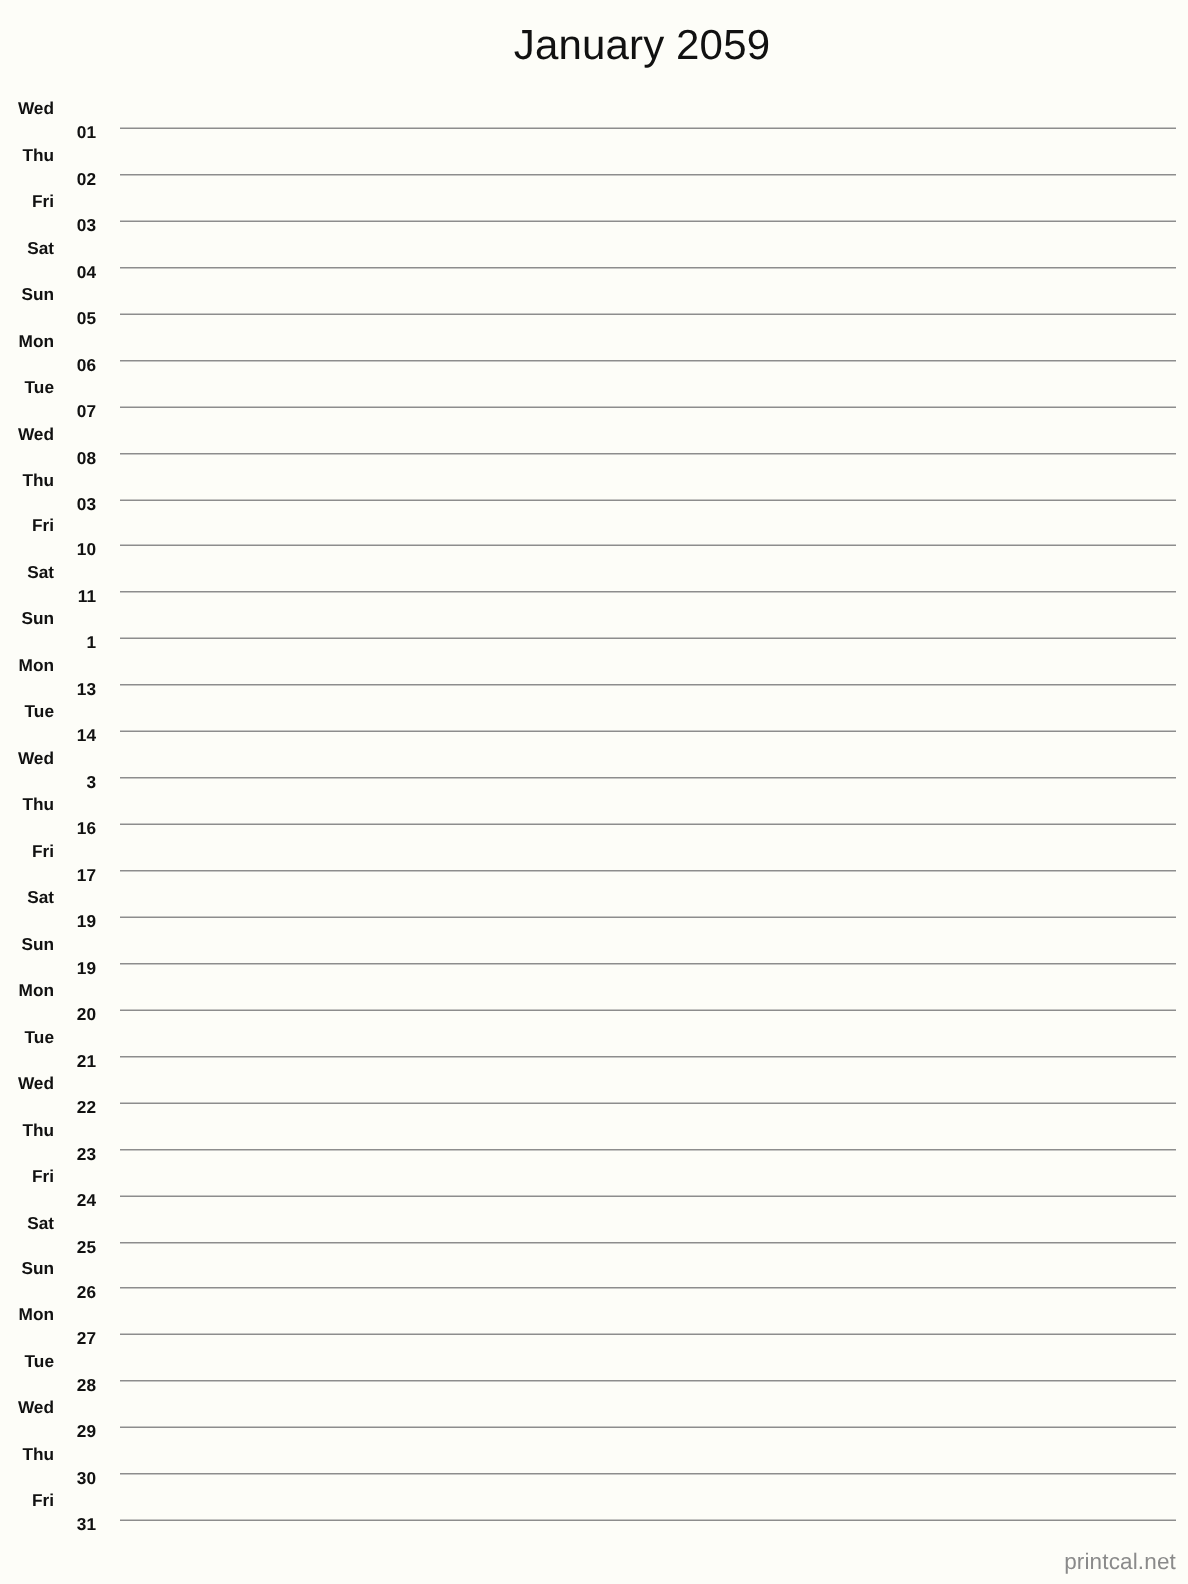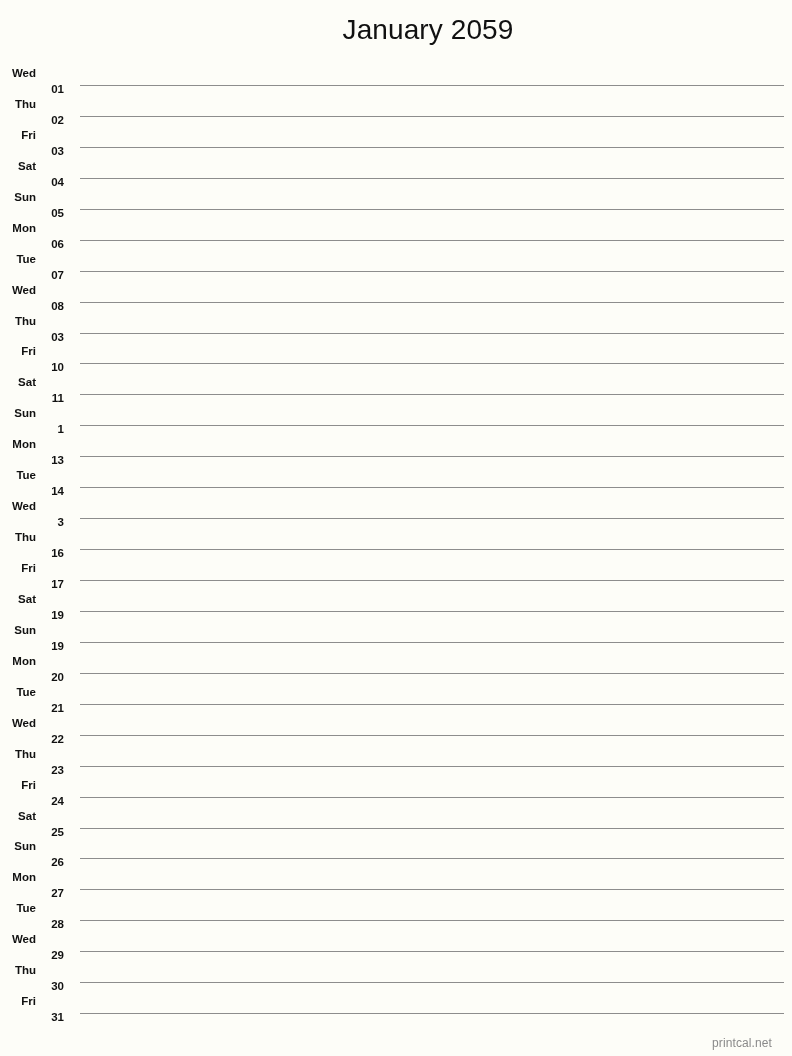--- a/index.html
+++ b/index.html
@@ -90,23 +90,23 @@
     left: 80px;
     top: 25px;
     width: 704px;
     height: 0;
     border-bottom: 1px solid #8d8d8d;
   }
 
   
   .footer {
     position: absolute;
-    right: 20px;
+    right: 8px;
     bottom: 6px;
-    font-size: 12px;
+    font-size: 15px;
     color: #8a8a8a;
     text-align: right;
     letter-spacing: 0.1px;
   }
 </style>
 </head>
 <body>
 
 <div class="page">
 

